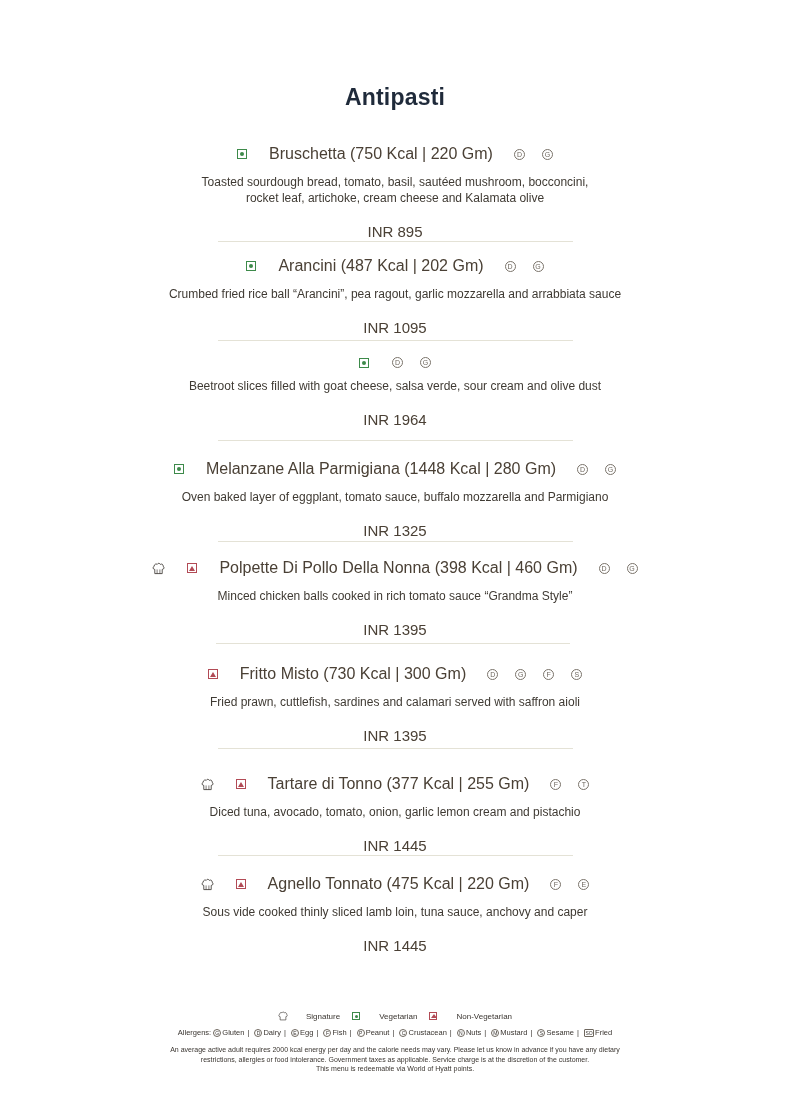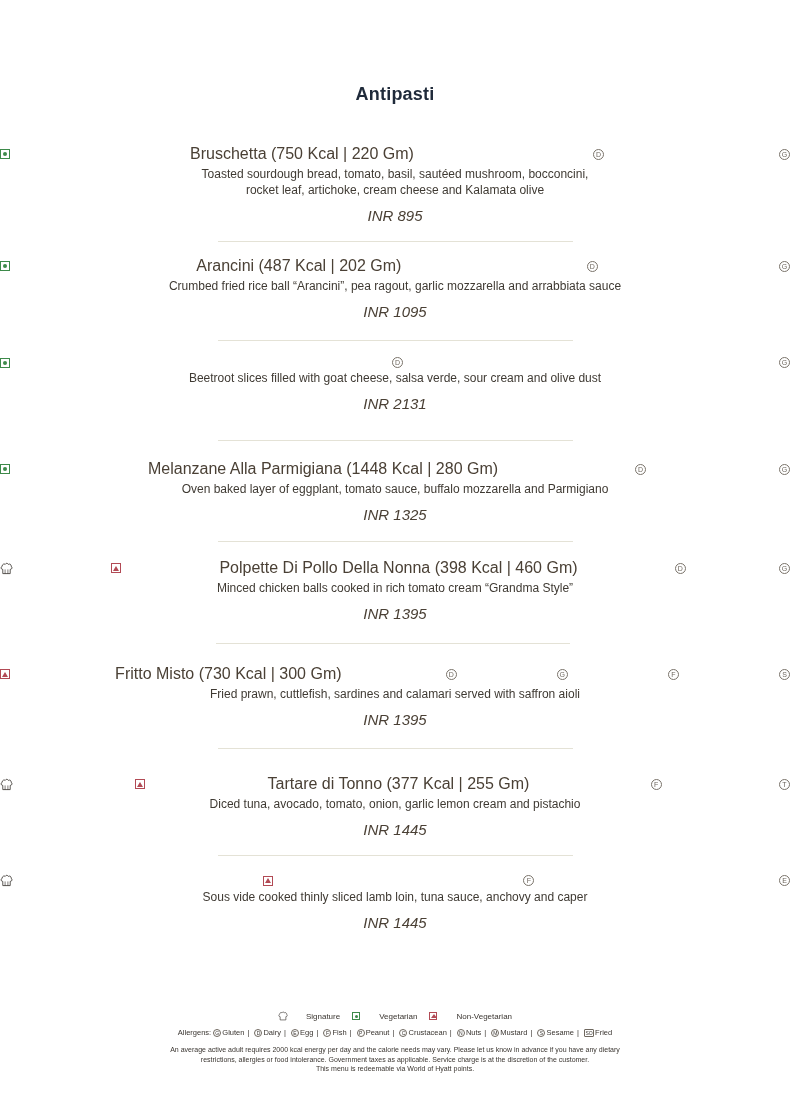--- a/index.html
+++ b/index.html
@@ -8,37 +8,37 @@
     font-family: "Liberation Sans", "DejaVu Sans", sans-serif;
     color: #3f3a33;
     position: relative;
     overflow: hidden;
   }
   .page-title {
     position: absolute;
     top: 84px;
     left: 0; right: 0;
     text-align: center;
-    font-size: 18px;
+    font-size: 23px;
     font-weight: bold;
     color: #1f2a3a;
     letter-spacing: 0.2px;
   }
   .dish {
     position: absolute;
     left: 0; right: 0;
     text-align: center;
   }
   .dish-head {
     font-size: 16px;
     line-height: 20px;
     color: #4a4035;
     white-space: nowrap;
     display: flex;
-    justify-content: space-between;
+    justify-content: center;
     align-items: center;
     gap: 16px;
   }
   .dish-name { margin: 0 4px 0 0; }
   .marker {
     display: inline-block;
     width: 10px; height: 10px;
     border: 1px solid;
     position: relative;
     margin-right: 6px;
@@ -75,28 +75,27 @@
     text-align: center;
     color: #6e675e;
     margin-left: 1px;
     vertical-align: middle;
     flex: none;
   }
   .dish-desc {
     font-size: 12px;
     line-height: 16px;
     color: #3f3a33;
-    margin-top: 2px;
+    margin-top: 10px;
   }
   .dish-price {
     font-size: 15px;
     line-height: 20px;
     color: #4a4035;
-    margin-top: 8px;
-    font-style: italic;
+    margin-top: 16px;
   }
   .sep {
     position: absolute;
     height: 1px;
     background: #e4e2d6;
   }
   .legend {
     position: absolute;
     top: 1011px;
     left: 0; right: 0;
@@ -180,21 +179,21 @@
 
 <div class="dish" style="top:357px">
   <div class="dish-head">
     <span class="marker veg"></span>
     <span class="allergen">D</span>
     <span class="allergen">G</span>
   </div>
   <div class="dish-desc">
     <div>Beetroot slices filled with goat cheese, salsa verde, sour cream and olive dust</div>
   </div>
-  <div class="dish-price">INR 2131</div>
+  <div class="dish-price">INR 1964</div>
 </div>
 <div class="sep" style="top:440px; left:218px; width:355px"></div>
 
 <div class="dish" style="top:459px">
   <div class="dish-head">
     <span class="marker veg"></span>
     <span class="dish-name">Melanzane Alla Parmigiana (1448 Kcal | 280 Gm)</span>
     <span class="allergen">D</span>
     <span class="allergen">G</span>
   </div>
@@ -211,21 +210,21 @@
       <path d="M3 8 C1 8 0.5 5.5 2.3 4.5 C2.2 2.5 4.5 1.5 5.6 2.6 C6.3 1 8.3 1 9 2.6 C10.3 1.6 12.3 2.6 12 4.5 C13.6 5.5 13 8 11 8 L11 12.5 L3 12.5 Z" fill="none" stroke="#3a3530" stroke-width="0.9"></path>
       <line x1="5.5" y1="8" x2="5.5" y2="12.5" stroke="#3a3530" stroke-width="0.7"></line>
       <line x1="8.5" y1="8" x2="8.5" y2="12.5" stroke="#3a3530" stroke-width="0.7"></line>
     </svg>
     <span class="marker nonveg"></span>
     <span class="dish-name">Polpette Di Pollo Della Nonna (398 Kcal | 460 Gm)</span>
     <span class="allergen">D</span>
     <span class="allergen">G</span>
   </div>
   <div class="dish-desc">
-    <div>Minced chicken balls cooked in rich tomato cream “Grandma Style”</div>
+    <div>Minced chicken balls cooked in rich tomato sauce “Grandma Style”</div>
   </div>
   <div class="dish-price">INR 1395</div>
 </div>
 <div class="sep" style="top:643px; left:216px; width:354px"></div>
 
 <div class="dish" style="top:664px">
   <div class="dish-head">
     <span class="marker nonveg"></span>
     <span class="dish-name">Fritto Misto (730 Kcal | 300 Gm)</span>
     <span class="allergen">D</span>
@@ -260,20 +259,21 @@
 <div class="sep" style="top:855px; left:218px; width:355px"></div>
 
 <div class="dish" style="top:874px">
   <div class="dish-head">
     <svg class="chef-hat" viewBox="0 0 14 14">
       <path d="M3 8 C1 8 0.5 5.5 2.3 4.5 C2.2 2.5 4.5 1.5 5.6 2.6 C6.3 1 8.3 1 9 2.6 C10.3 1.6 12.3 2.6 12 4.5 C13.6 5.5 13 8 11 8 L11 12.5 L3 12.5 Z" fill="none" stroke="#3a3530" stroke-width="0.9"></path>
       <line x1="5.5" y1="8" x2="5.5" y2="12.5" stroke="#3a3530" stroke-width="0.7"></line>
       <line x1="8.5" y1="8" x2="8.5" y2="12.5" stroke="#3a3530" stroke-width="0.7"></line>
     </svg>
     <span class="marker nonveg"></span>
+    <span class="dish-name">Agnello Tonnato (475 Kcal | 220 Gm)</span>
     <span class="allergen">F</span>
     <span class="allergen">E</span>
   </div>
   <div class="dish-desc">
     <div>Sous vide cooked thinly sliced lamb loin, tuna sauce, anchovy and caper</div>
   </div>
   <div class="dish-price">INR 1445</div>
 </div>
 
 <div class="legend">

